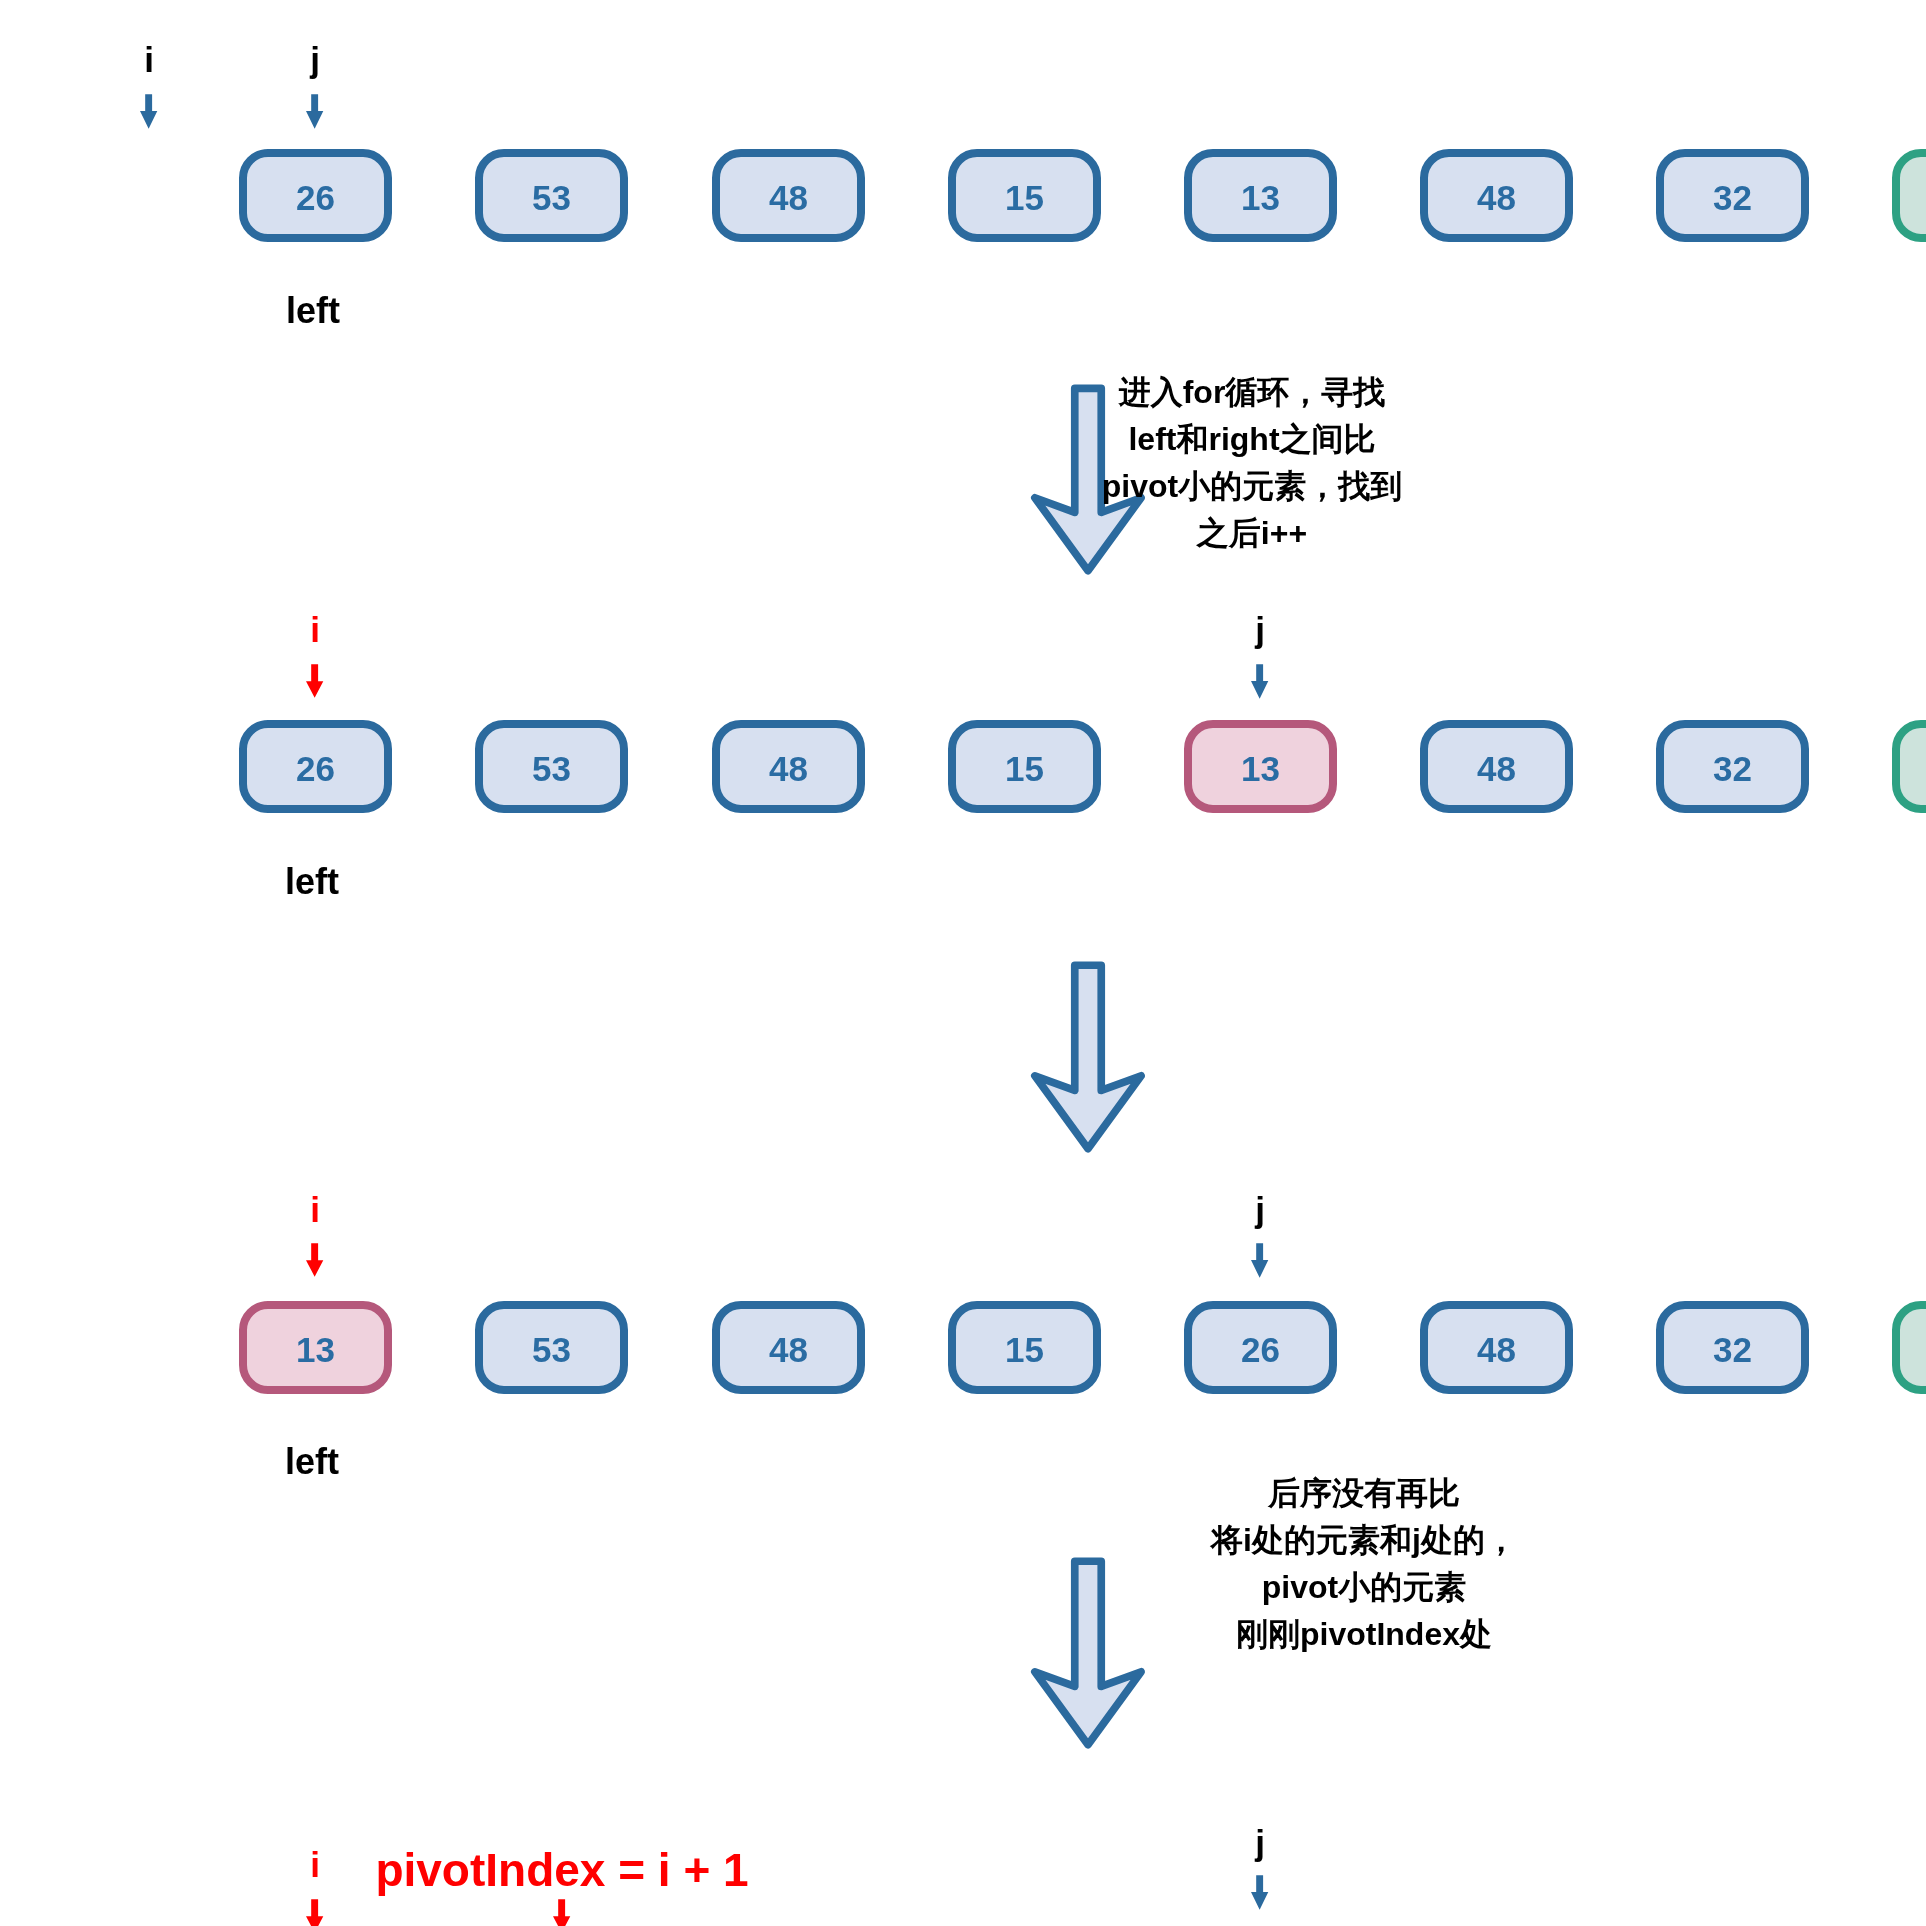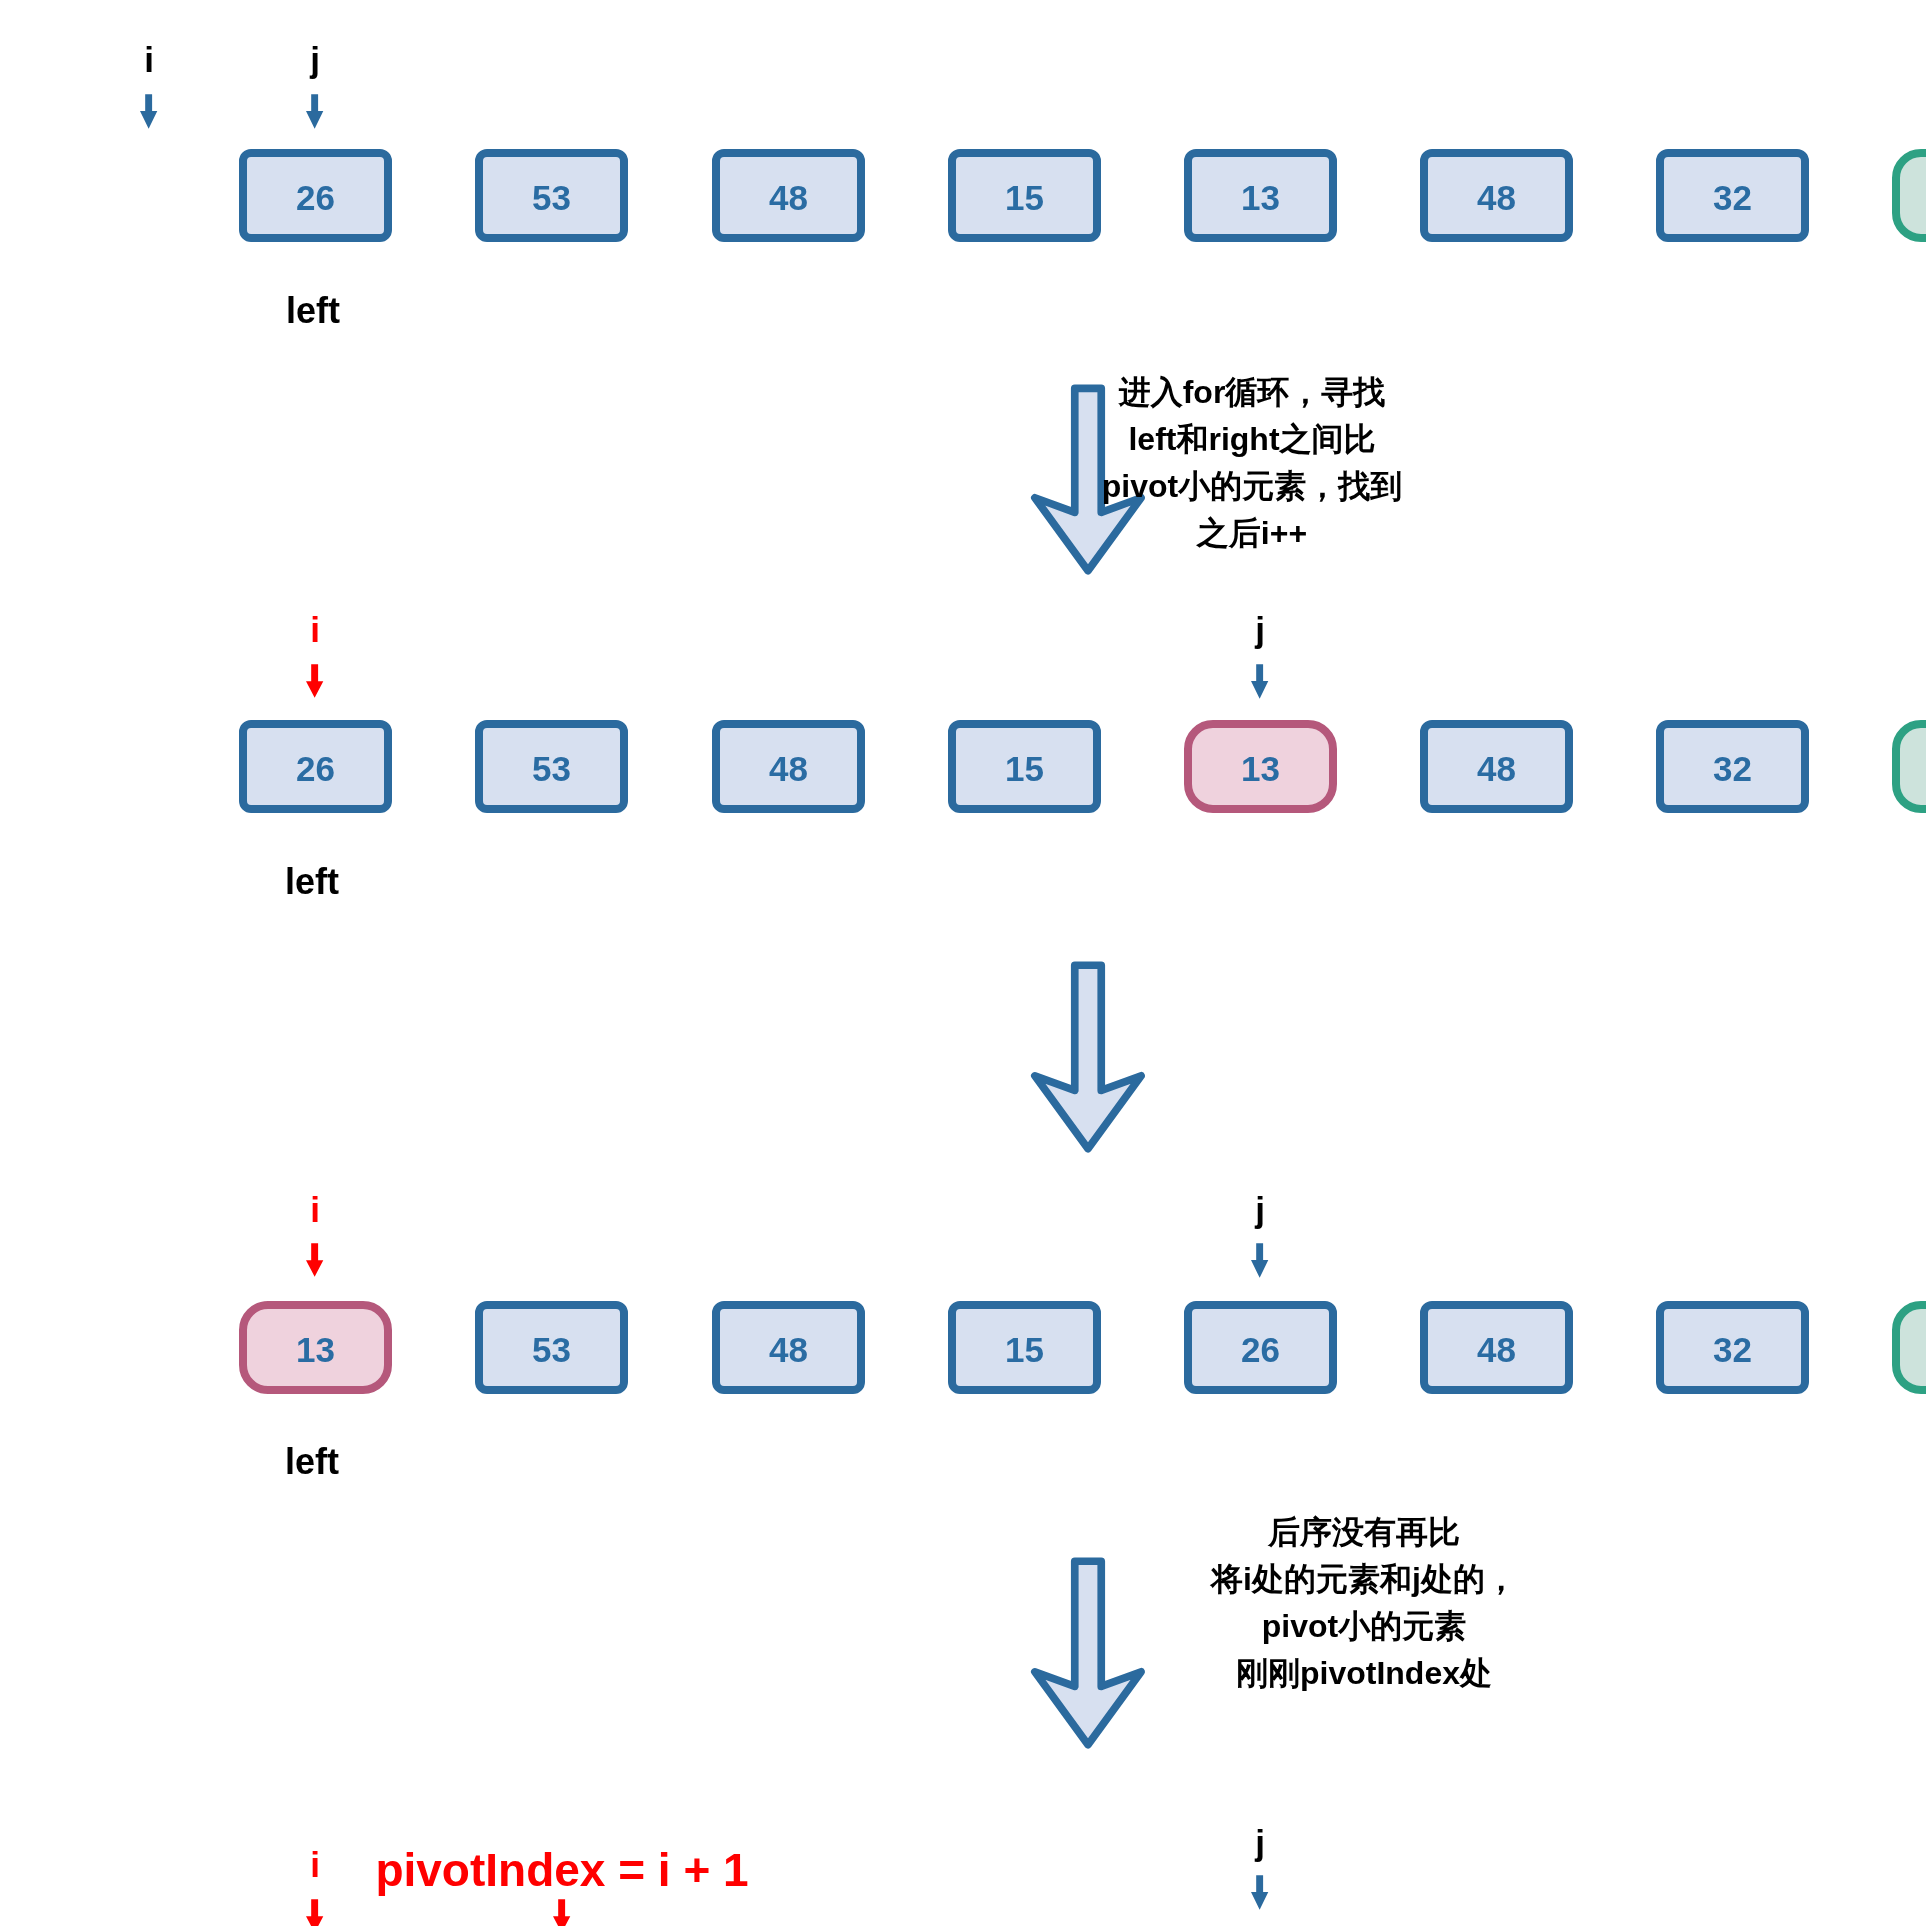--- a/index.html
+++ b/index.html
@@ -7,21 +7,21 @@
   body{width:2434px;height:2814px;position:relative;overflow:hidden;
        font-family:"Liberation Sans",sans-serif;
        -webkit-font-smoothing:antialiased;}
   #stage{position:absolute;left:0;top:0;width:2434px;height:2814px;background:#fff;}
 
   .cell{position:absolute;box-sizing:border-box;border-style:solid;
         border-width:8px;border-radius:29px;}
   .cell > span{position:absolute;left:0;right:0;top:50%;
         transform:translateY(-46.5%);text-align:center;
         font-weight:bold;font-size:35px;line-height:1;color:#2a6ca3;}
-  .cell.blue {border-color:#2b6a9e;background:#d7e0f0;border-radius:12px;}
+  .cell.blue {border-color:#2b6a9e;background:#d7e0f0;}
   .cell.green{border-color:#2da183;background:#cde3dc;}
   .cell.pink {border-color:#b5587b;background:#efd2dd;}
 
   .lbl{position:absolute;font-weight:bold;white-space:nowrap;line-height:1;
        text-align:center;transform:translateX(-50%);}
   .lbl.black{color:#000;}
   .lbl.red{color:#ff0000;}
 
   .note{position:absolute;font-weight:bold;color:#000;text-align:center;
         letter-spacing:0px;transform:translateX(-50%);}
@@ -151,20 +151,20 @@
       <div>left和right之间比</div>
       <div>pivot小的元素，找到</div>
       <div>之后i++</div>
     </div>
     <svg width="114" height="197" viewBox="0 0 297 511" class="icon" style="left:1031px;top:961px;">
       <path d="M114 10 H183 V336 L287 298 L148.5 488 L10 298 L114 336 Z" fill="#d7e0f0" stroke="#2b6a9e" stroke-width="20" stroke-linejoin="round" stroke-linecap="round"></path>
     </svg>
     <svg width="114" height="197" viewBox="0 0 297 511" class="icon" style="left:1031px;top:1557px;">
       <path d="M114 10 H183 V336 L287 298 L148.5 488 L10 298 L114 336 Z" fill="#d7e0f0" stroke="#2b6a9e" stroke-width="20" stroke-linejoin="round" stroke-linecap="round"></path>
     </svg>
-    <div class="note" style="left: 1364px; top: 1509px; font-size: 32px; line-height: 47px;">
+    <div class="note" style="left: 1364px; top: 1470px; font-size: 32px; line-height: 47px;">
       <div>后序没有再比</div>
       <div>将i处的元素和j处的，</div>
       <div>pivot小的元素</div>
       <div>刚刚pivotIndex处</div>
     </div>
   </div>
 
 
 </body></html>

